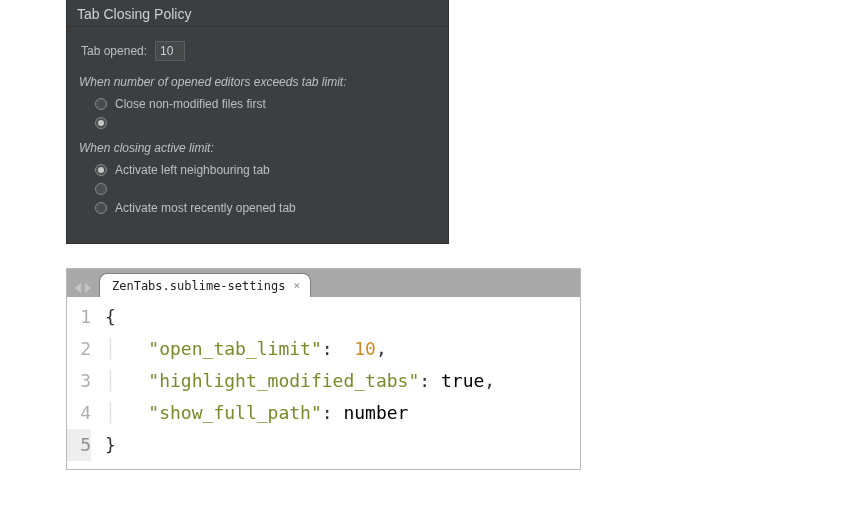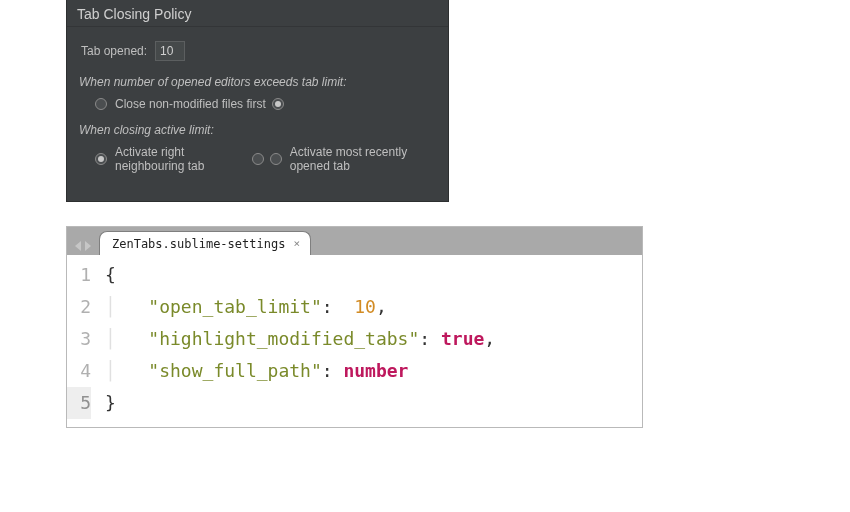--- a/index.html
+++ b/index.html
@@ -29,37 +29,37 @@
     width: 30px;
     height: 20px;
     background: #45494a;
     border: 1px solid #5c5f60;
     color: #d0d0d0;
     font-size: 12px;
     text-align: left;
     padding-left: 4px;
   }
   .subhead { padding: 4px 0 6px 0; font-style: italic; }
-  .opts { padding: 2px 0 8px 16px; display: flex; flex-direction: row; gap: 6px; }
+  .opts { padding: 2px 0 8px 16px; display: flex; flex-direction: column; gap: 6px; }
   .opt { display: flex; align-items: center; gap: 8px; cursor: pointer; }
   .radio {
     width: 12px; height: 12px; border-radius: 50%;
     border: 1px solid #8a8a8a; display: inline-flex;
     align-items: center; justify-content: center;
     background: #4b4e50;
     flex: none;
   }
   .radio.selected::after {
     content: ""; width: 6px; height: 6px; border-radius: 50%;
     background: #c8c8c8;
   }
 
   
   .editor {
-    width: 577px;
+    width: 515px;
     margin-top: 24px;
     border: 1px solid #b9b9b9;
     background: #ffffff;
   }
   .tabbar {
     height: 28px;
     background: #a9a9a9;
     display: flex;
     align-items: flex-end;
     position: relative;
@@ -109,21 +109,21 @@
     padding-right: 8px;
     user-select: none;
   }
   .gutter .ln.active { background: #eeeeee; color: #909090; }
   .gutter .ln { display: block; }
   .code { padding-left: 6px; color: #333; }
   .code .line { display: block; white-space: pre; }
   .punct { color: #333333; }
   .key { color: #7a8a2a; }
   .num { color: #d28b23; }
-  .bool { color: #be185d; font-weight: bold; }
+  .bool { color: #000000; }
   .indent-guide { color: #e0e0e0; }
 </style>
 </head>
 <body>
 <div class="wrap">
 
 <div class="panel">
   <div class="panel-title">Tab Closing Policy</div>
   <div class="panel-body">
 
@@ -140,21 +140,21 @@
       </div>
       <div class="opt">
         <span class="radio selected"></span>
       </div>
     </div>
 
     <div class="subhead">When closing active limit:</div>
     <div class="opts">
       <div class="opt">
         <span class="radio selected"></span>
-        <span>Activate right neighbouring tab</span>
+        <span>Activate left neighbouring tab</span>
       </div>
       <div class="opt">
         <span class="radio"></span>
       </div>
       <div class="opt">
         <span class="radio"></span>
         <span>Activate most recently opened tab</span>
       </div>
     </div>
 

